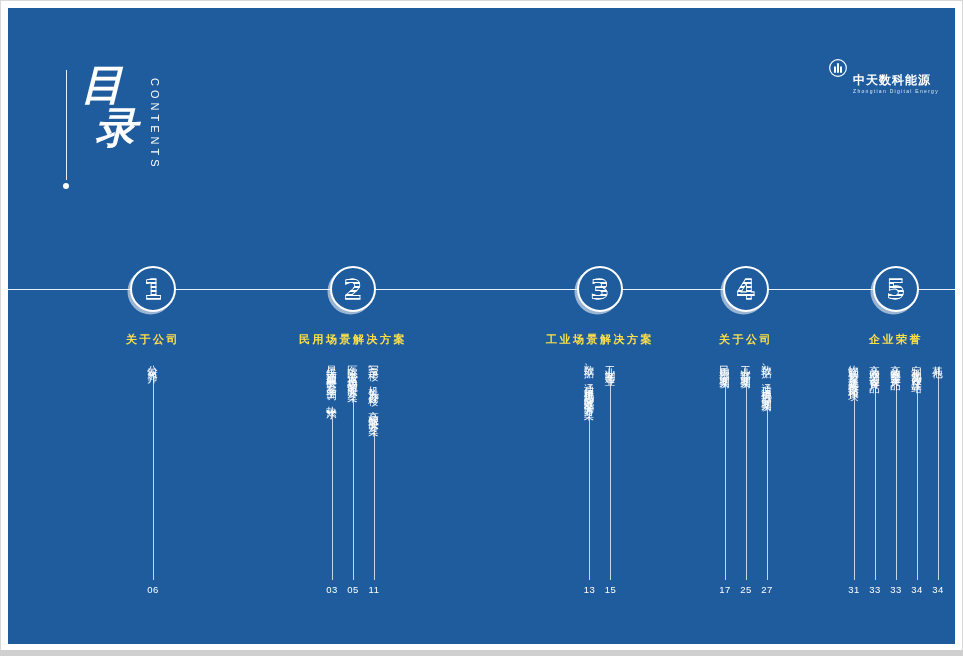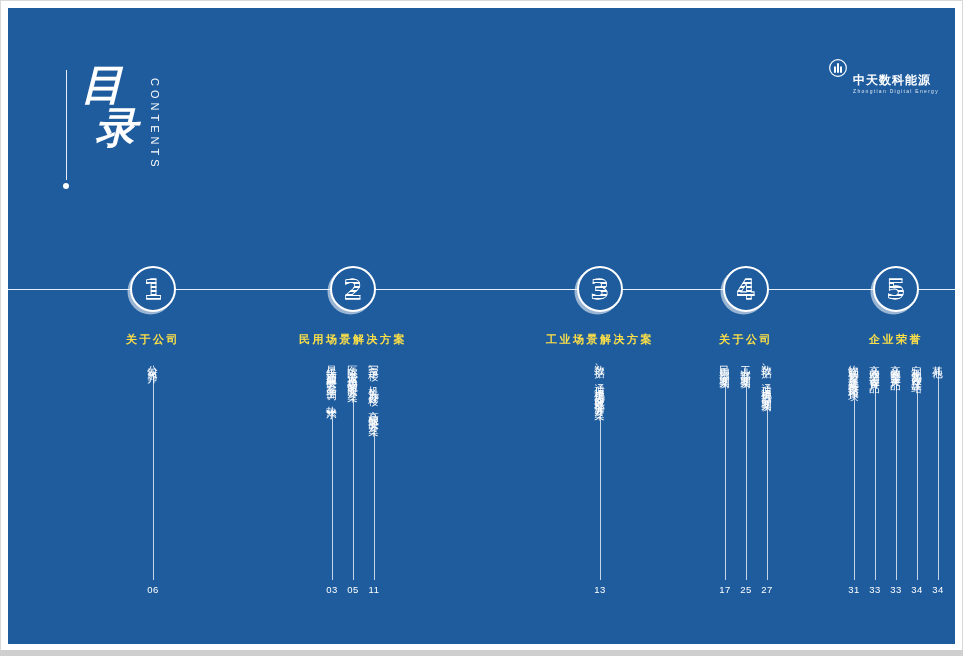--- a/index.html
+++ b/index.html
@@ -164,20 +164,25 @@
         <div class="circle" style="background: rgb(30, 92, 158);">
           <span class="num">3</span>
         </div>
         <div class="sec-title">工业场景解决方案</div>
         <div class="items">
           <div class="item">
             <div class="vlabel">数据、通信机房等能效提升方案</div>
             <div class="vline"></div>
             <div class="pnum">13</div>
           </div>
+          <div class="item">
+            <div class="vlabel">工业制造业</div>
+            <div class="vline"></div>
+            <div class="pnum">15</div>
+          </div>
         </div>
       </div>
       <div class="section">
         <div class="circle" style="background: rgb(30, 92, 158);">
           <span class="num">4</span>
         </div>
         <div class="sec-title">关于公司</div>
         <div class="items">
           <div class="item">
             <div class="vlabel">民用部分案例</div>

